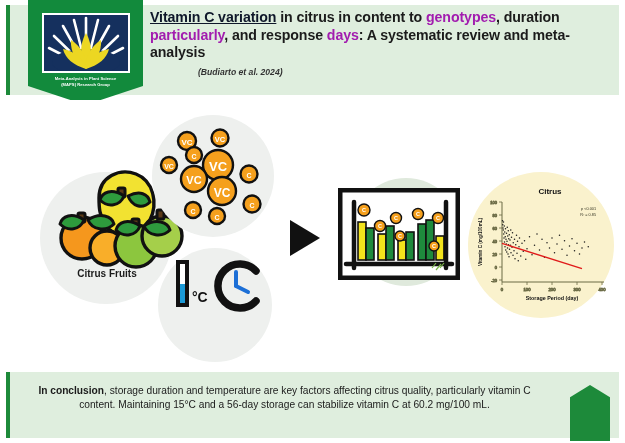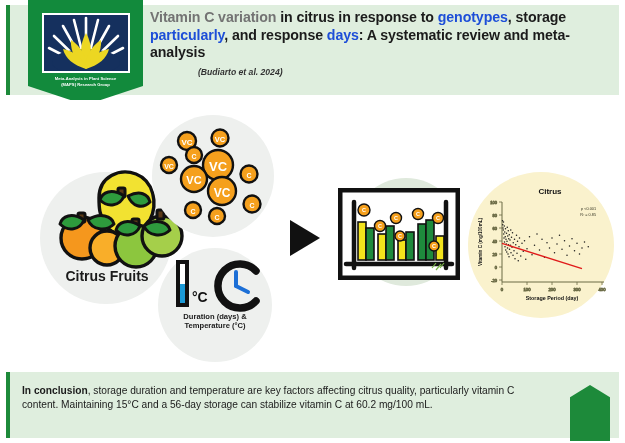--- a/index.html
+++ b/index.html
@@ -36,35 +36,35 @@
     margin-top:3px;color:#ffffff;font-size:4.1px;line-height:5.6px;
     text-align:center;font-weight:bold;letter-spacing:.05px;width:108px;
   }
   .title-wrap{
     position:absolute;left:150px;top:9px;width:455px;
   }
   .title{
     font-size:14.2px;line-height:17.6px;font-weight:bold;color:#1b1b1b;
     letter-spacing:-0.1px;
   }
-  .t-orange{color:#737373;}
-  .t-green{color:#1d4ed8;}
+  .t-orange{color:#0f172a;text-decoration:underline;}
+  .t-green{color:#a21caf;}
   .authors{
     margin-top:5px;font-size:8.6px;font-style:italic;color:#333333;font-weight:bold;padding-left:48px;
   }
 
   
   .middle{position:absolute;left:0;top:100px;width:625px;height:265px;background:#fff;}
 
   .blob{position:absolute;border-radius:50%;}
 
   .fruit-blob{left:40px;top:72px;width:132px;height:132px;background:#eef0ee;}
   .fruit-label{
     position:absolute;left:52px;top:168px;width:110px;text-align:center;
-    font-size:14px;font-weight:bold;color:#1b1b1b;
+    font-size:10px;font-weight:bold;color:#1b1b1b;
   }
   .fruit-svg{position:absolute;left:44px;top:60px;width:150px;height:130px;}
 
   .vc-blob{left:152px;top:15px;width:122px;height:122px;background:#eef0ee;}
   .vc-svg{position:absolute;left:152px;top:15px;width:122px;height:122px;}
 
   .dur-blob{left:158px;top:148px;width:114px;height:114px;background:#eef0ee;}
   .dur-svg{position:absolute;left:170px;top:158px;width:92px;height:56px;}
   .dur-label{
     position:absolute;left:158px;top:212px;width:114px;text-align:center;
@@ -81,21 +81,21 @@
 
   
   .footer{
     position:absolute;left:6px;top:372px;width:613px;height:66px;background:#dfeede;
   }
   .footer-accent{
     position:absolute;left:6px;top:372px;width:4px;height:66px;background:#1d8a3a;
   }
   .footer-text{
     position:absolute;left:22px;top:384px;width:525px;
-    font-size:10.2px;line-height:14.2px;color:#1b1b1b;
+    font-size:10.2px;line-height:14.2px;color:#1b1b1b;text-align:center;
   }
   .footer-text b{font-weight:bold;}
   .footer-shape{
     position:absolute;left:570px;top:385px;width:40px;height:56px;background:#1d8a3a;
     clip-path:polygon(0 22%,50% 0,100% 22%,100% 100%,0 100%);
   }
 </style>
 </head>
 <body>
 
@@ -131,21 +131,21 @@
       </svg>
     </div>
     <div class="logo-caption">
       <div>Meta-Analysis in Plant Science</div>
       <div>(MAPS) Research Group</div>
     </div>
   </div>
 
   <div class="title-wrap">
     <div class="title">
-      <span class="t-orange">Vitamin C variation</span><span> in citrus in response to </span><span class="t-green">genotypes</span><span>, storage </span><span class="t-green">particularly</span><span>, and response </span><span class="t-green">days</span><span>: A systematic review and meta-analysis</span>
+      <span class="t-orange">Vitamin C variation</span><span> in citrus in content to </span><span class="t-green">genotypes</span><span>, duration </span><span class="t-green">particularly</span><span>, and response </span><span class="t-green">days</span><span>: A systematic review and meta-analysis</span>
     </div>
     <div class="authors">(Budiarto et al. 2024)</div>
   </div>
 
   <div class="middle">
 
     <div class="blob fruit-blob"></div>
     <svg class="fruit-svg" viewBox="0 0 150 130">
       <g stroke="#111111" stroke-width="3.4" stroke-linejoin="round">
         <path d="M55 38 C55 16 76 8 92 14 C110 21 114 44 106 60 C98 76 72 80 62 66 C55 56 55 46 55 38 Z" fill="#f2e231"></path>
@@ -208,24 +208,20 @@
         <rect x="10" y="6" width="5" height="20" fill="#ffffff"></rect>
         <rect x="10" y="26" width="5" height="19" fill="#1c9ad6"></rect>
       </g>
       <text x="22" y="44" font-size="14" font-weight="bold" fill="#111111" font-family="Liberation Sans, sans-serif">°C</text>
       <g>
         <path d="M86 13 A22 22 0 1 0 86 43" fill="none" stroke="#111111" stroke-width="7.5" stroke-linecap="round"></path>
         <line x1="66" y1="28" x2="66" y2="14" stroke="#1c6fd6" stroke-width="4" stroke-linecap="round"></line>
         <line x1="66" y1="28" x2="78" y2="34" stroke="#1c6fd6" stroke-width="4" stroke-linecap="round"></line>
       </g>
     </svg>
-    <div class="dur-label">
-      <div>Duration (days) &amp;</div>
-      <div>Temperature (°C)</div>
-    </div>
 
     <svg class="arrow" viewBox="0 0 34 40">
       <polygon points="2,2 32,20 2,38" fill="#111111"></polygon>
     </svg>
 
     <div class="blob chart-blob"></div>
     <svg class="barchart-svg" viewBox="0 0 122 92">
       <rect x="2" y="2" width="118" height="88" fill="#ffffff" stroke="#111111" stroke-width="5"></rect>
       <g>
         <rect x="20" y="34" width="8" height="38" fill="#f2e31c" stroke="#111111" stroke-width="1.6"></rect>

